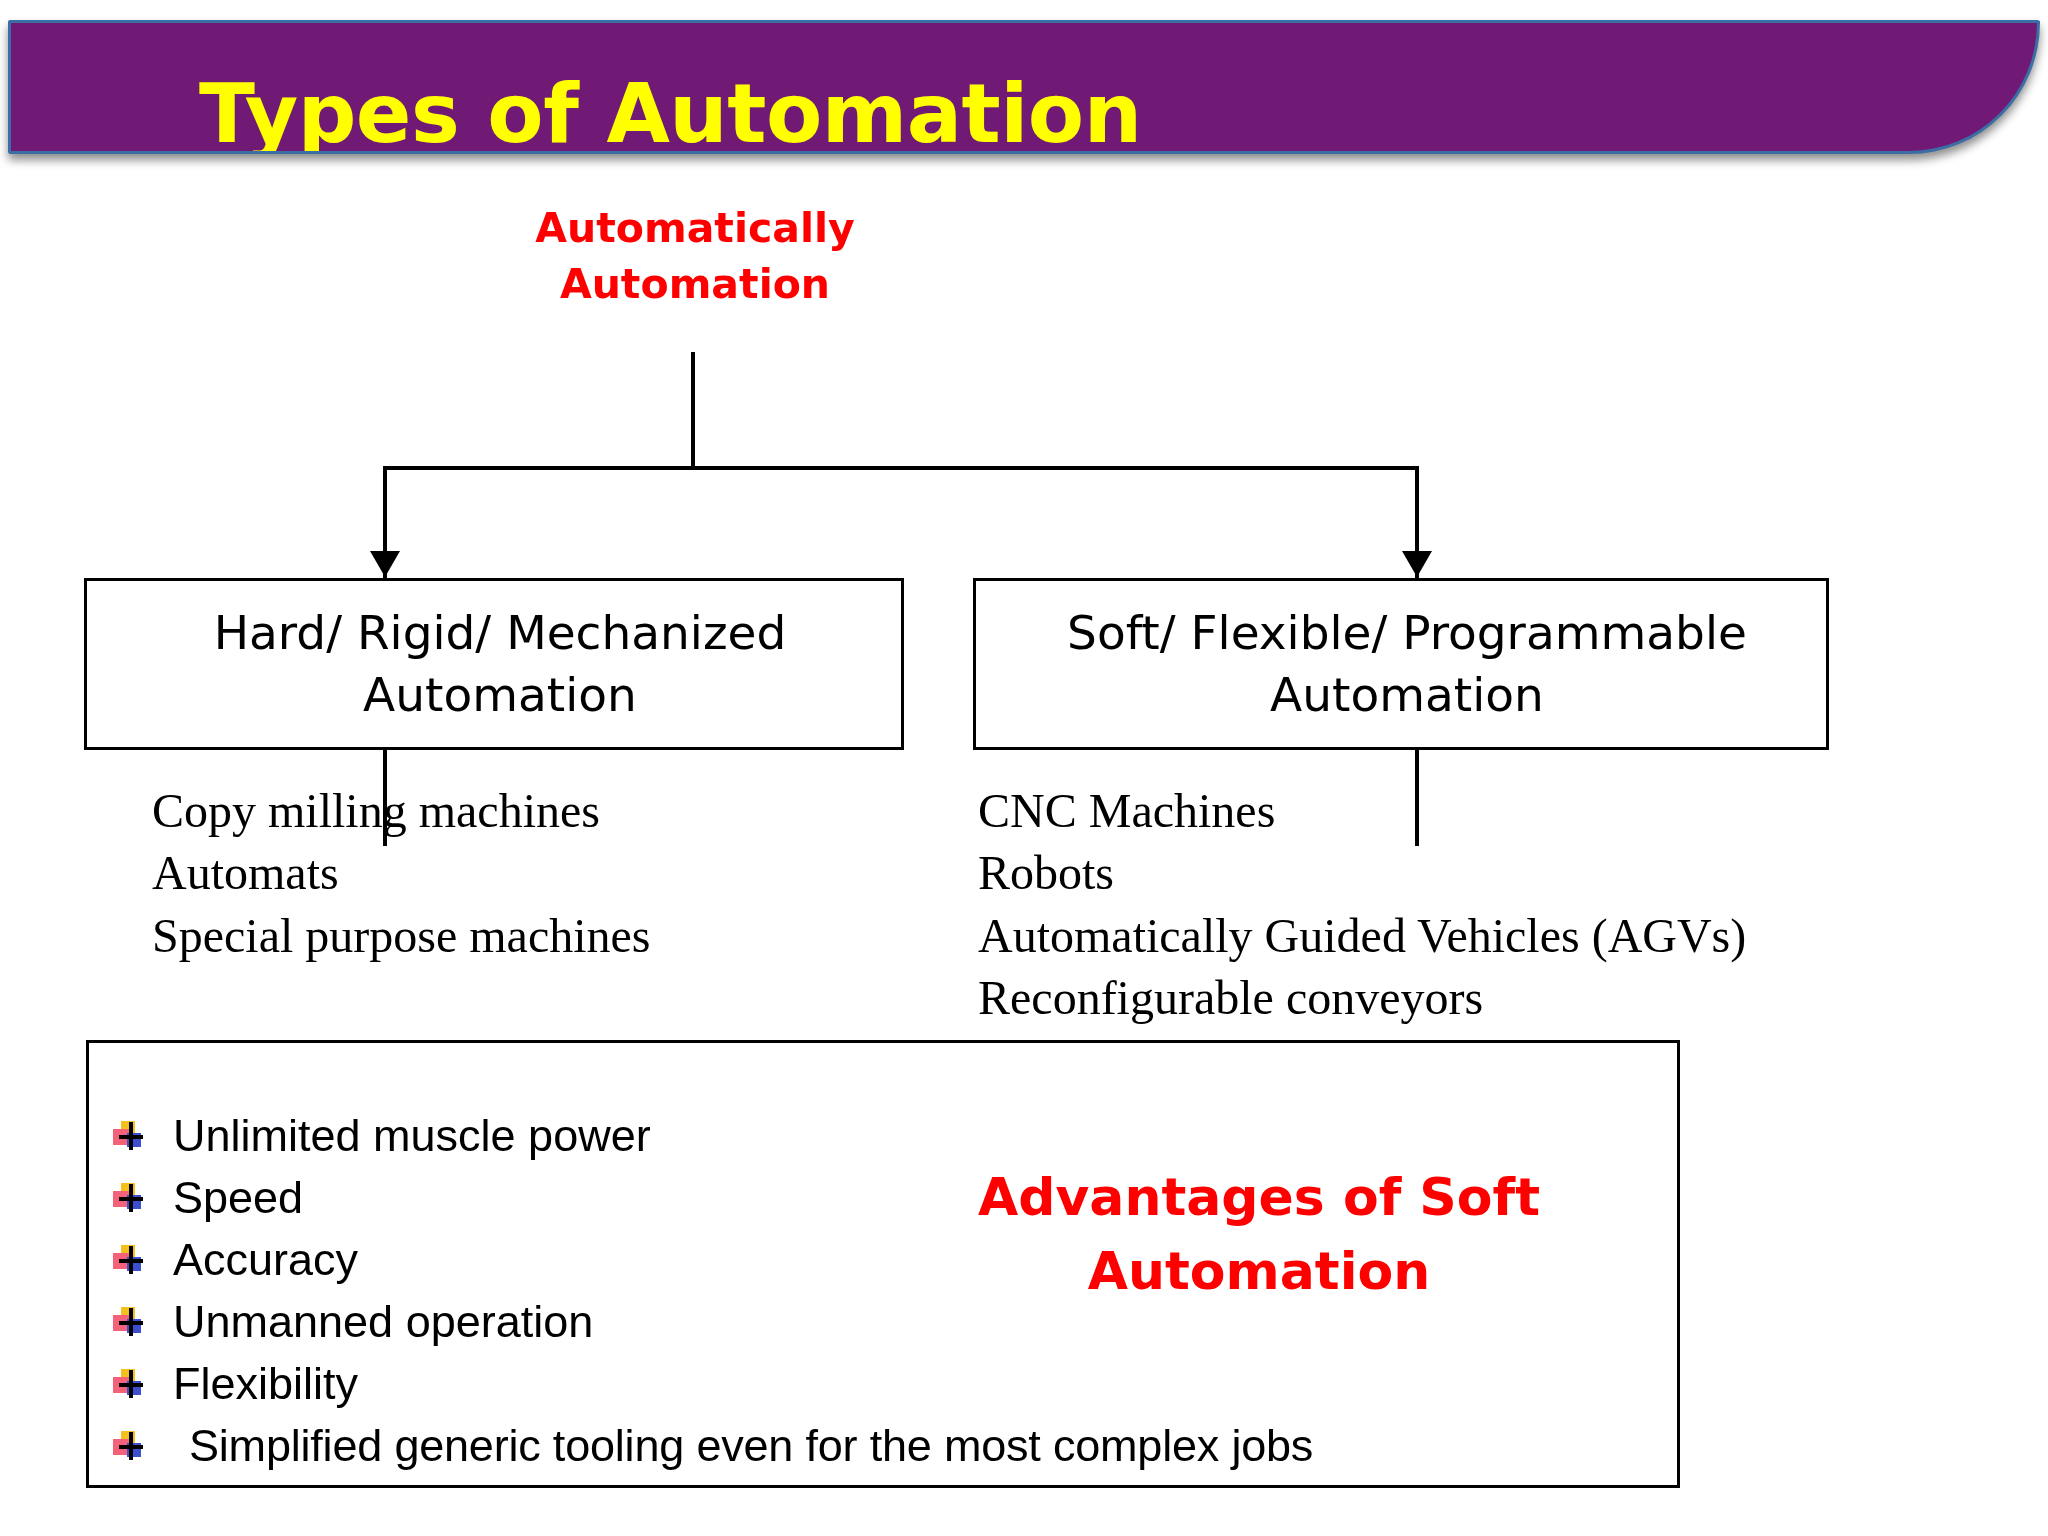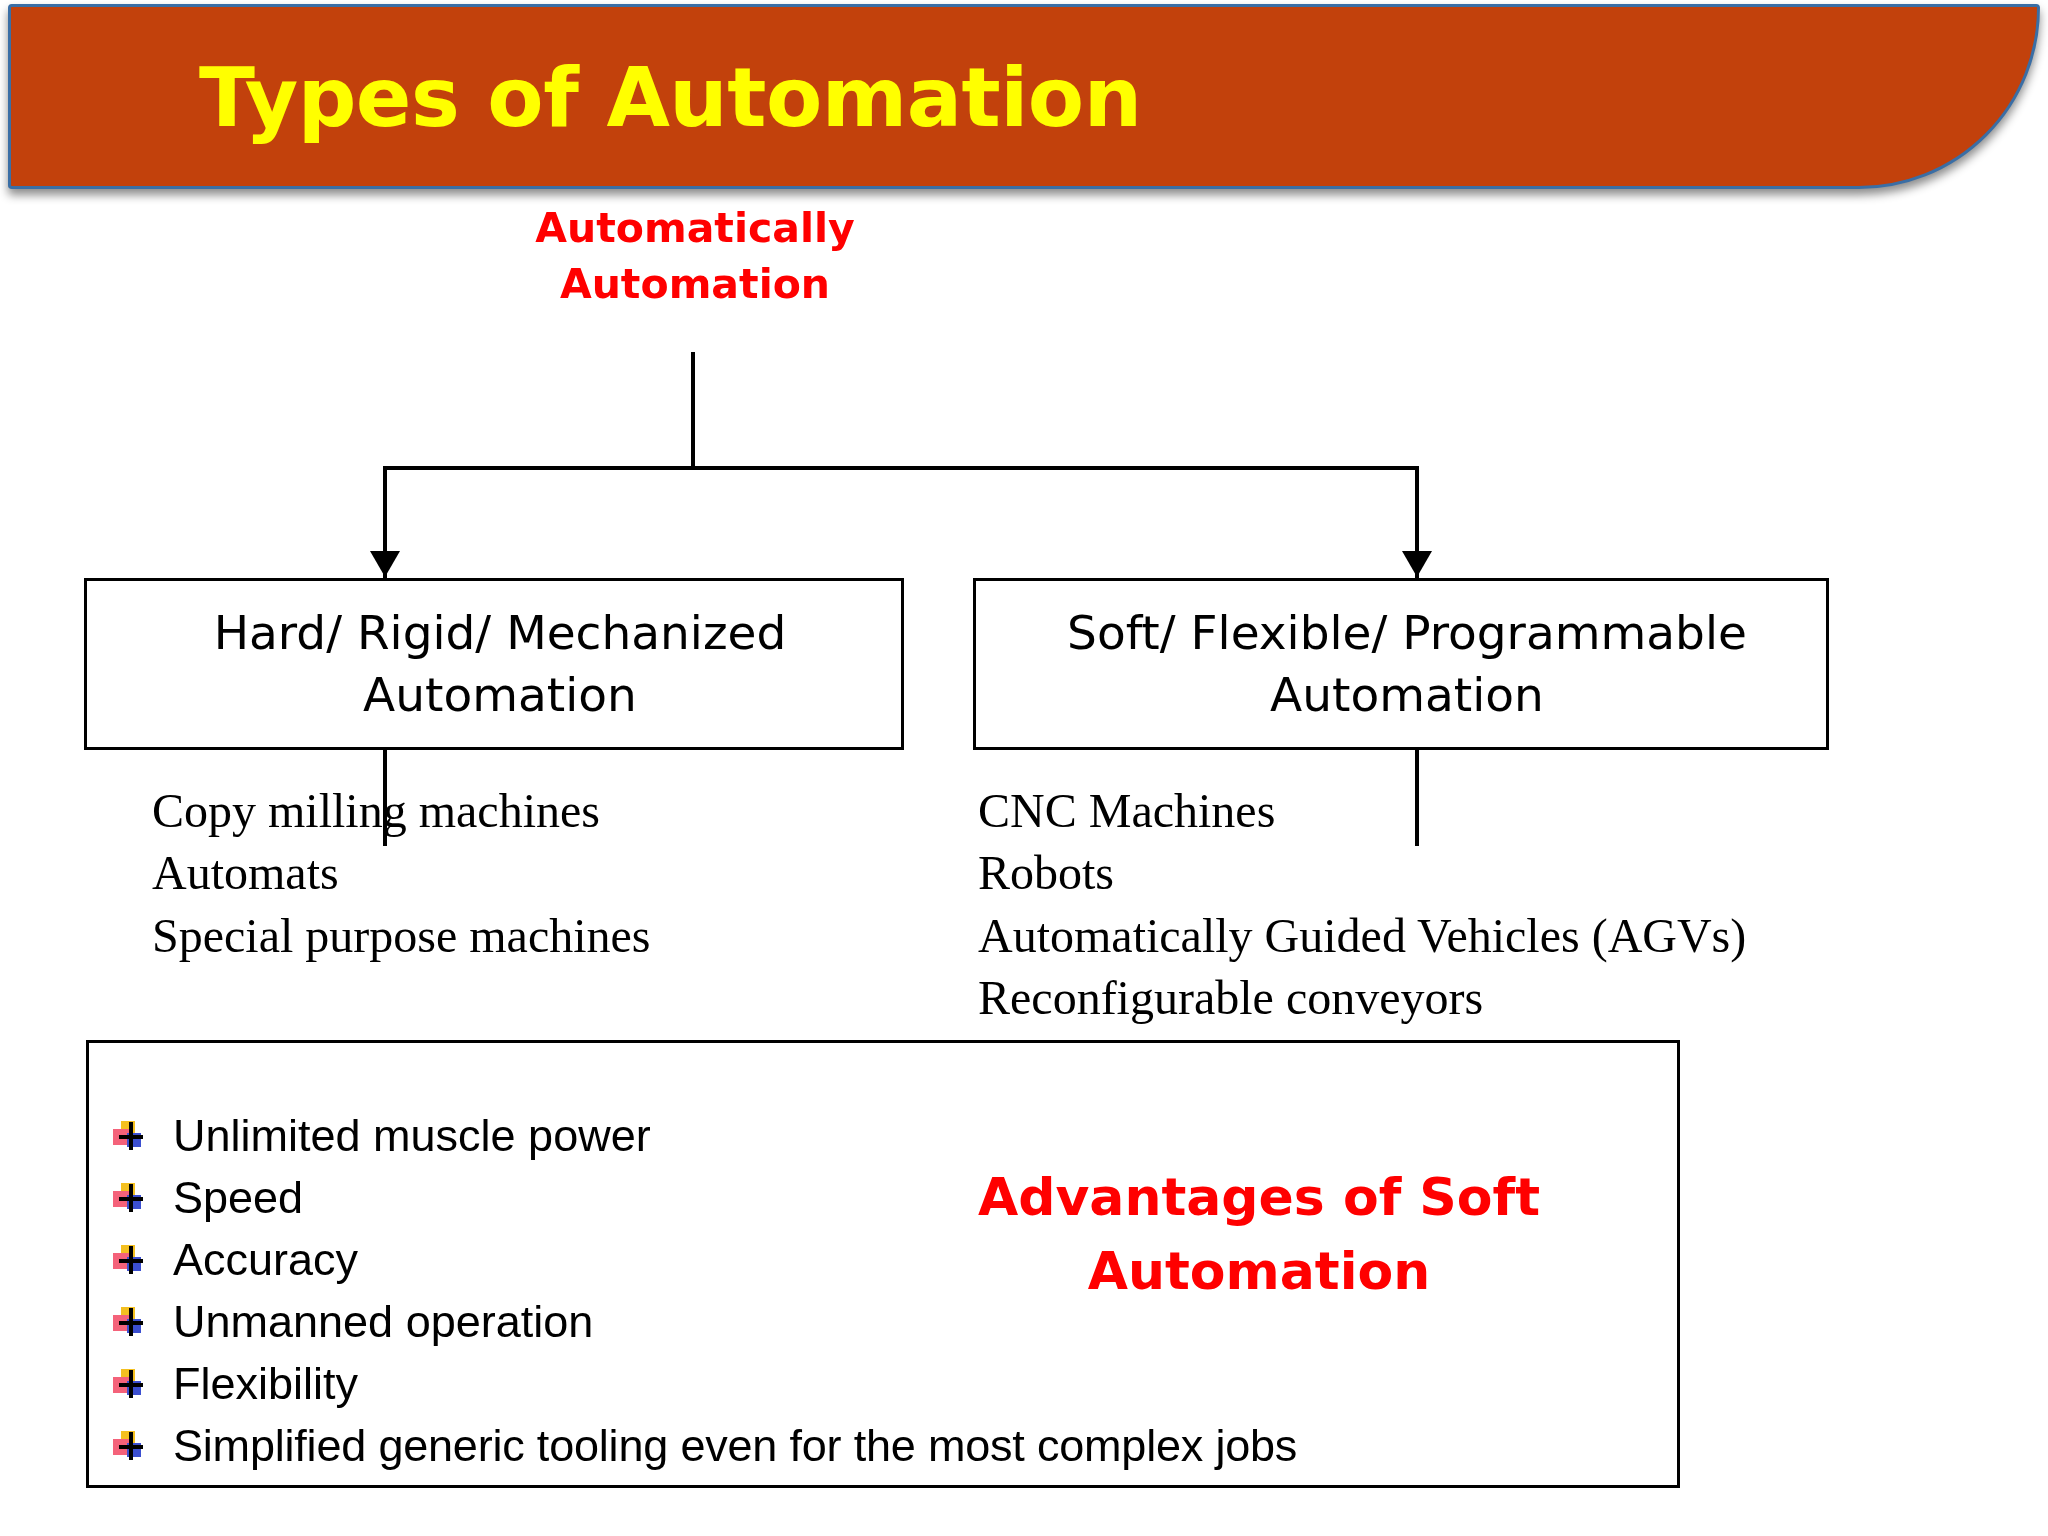--- a/index.html
+++ b/index.html
@@ -12,24 +12,24 @@
     height: 1536px;
     overflow: hidden;
     font-family: "Liberation Sans", sans-serif;
     position: relative;
   }
 
   
   .title-banner {
     position: absolute;
     left: 8px;
-    top: 4px;
+    top: 20px;
     width: 2032px;
-    height: 185px;
-    background: #c2410c;
+    height: 134px;
+    background: #701a75;
     border: 3px solid #3a6ea5;
     border-top-left-radius: 4px;
     border-top-right-radius: 4px;
     border-bottom-left-radius: 4px;
     border-bottom-right-radius: 190px;
     box-sizing: border-box;
     box-shadow: 0 6px 10px rgba(0,0,0,0.45);
     overflow: hidden;
   }
   .title-text {
@@ -132,21 +132,21 @@
   }
   .adv-item {
     display: flex;
     align-items: center;
     height: 62px;
     font-family: "Liberation Sans", sans-serif;
     font-size: 45px;
     color: #000000;
     white-space: nowrap;
   }
-  .adv-item.narrow { font-size: 45px; letter-spacing: -0.2px; }
+  .adv-item.narrow { font-size: 45px; letter-spacing: -0.2px; gap: 16px; }
   .bullet-icon {
     position: relative;
     width: 30px;
     height: 30px;
     margin-right: 30px;
     flex: 0 0 auto;
   }
   .bullet-icon i {
     position: absolute;
     display: block;

